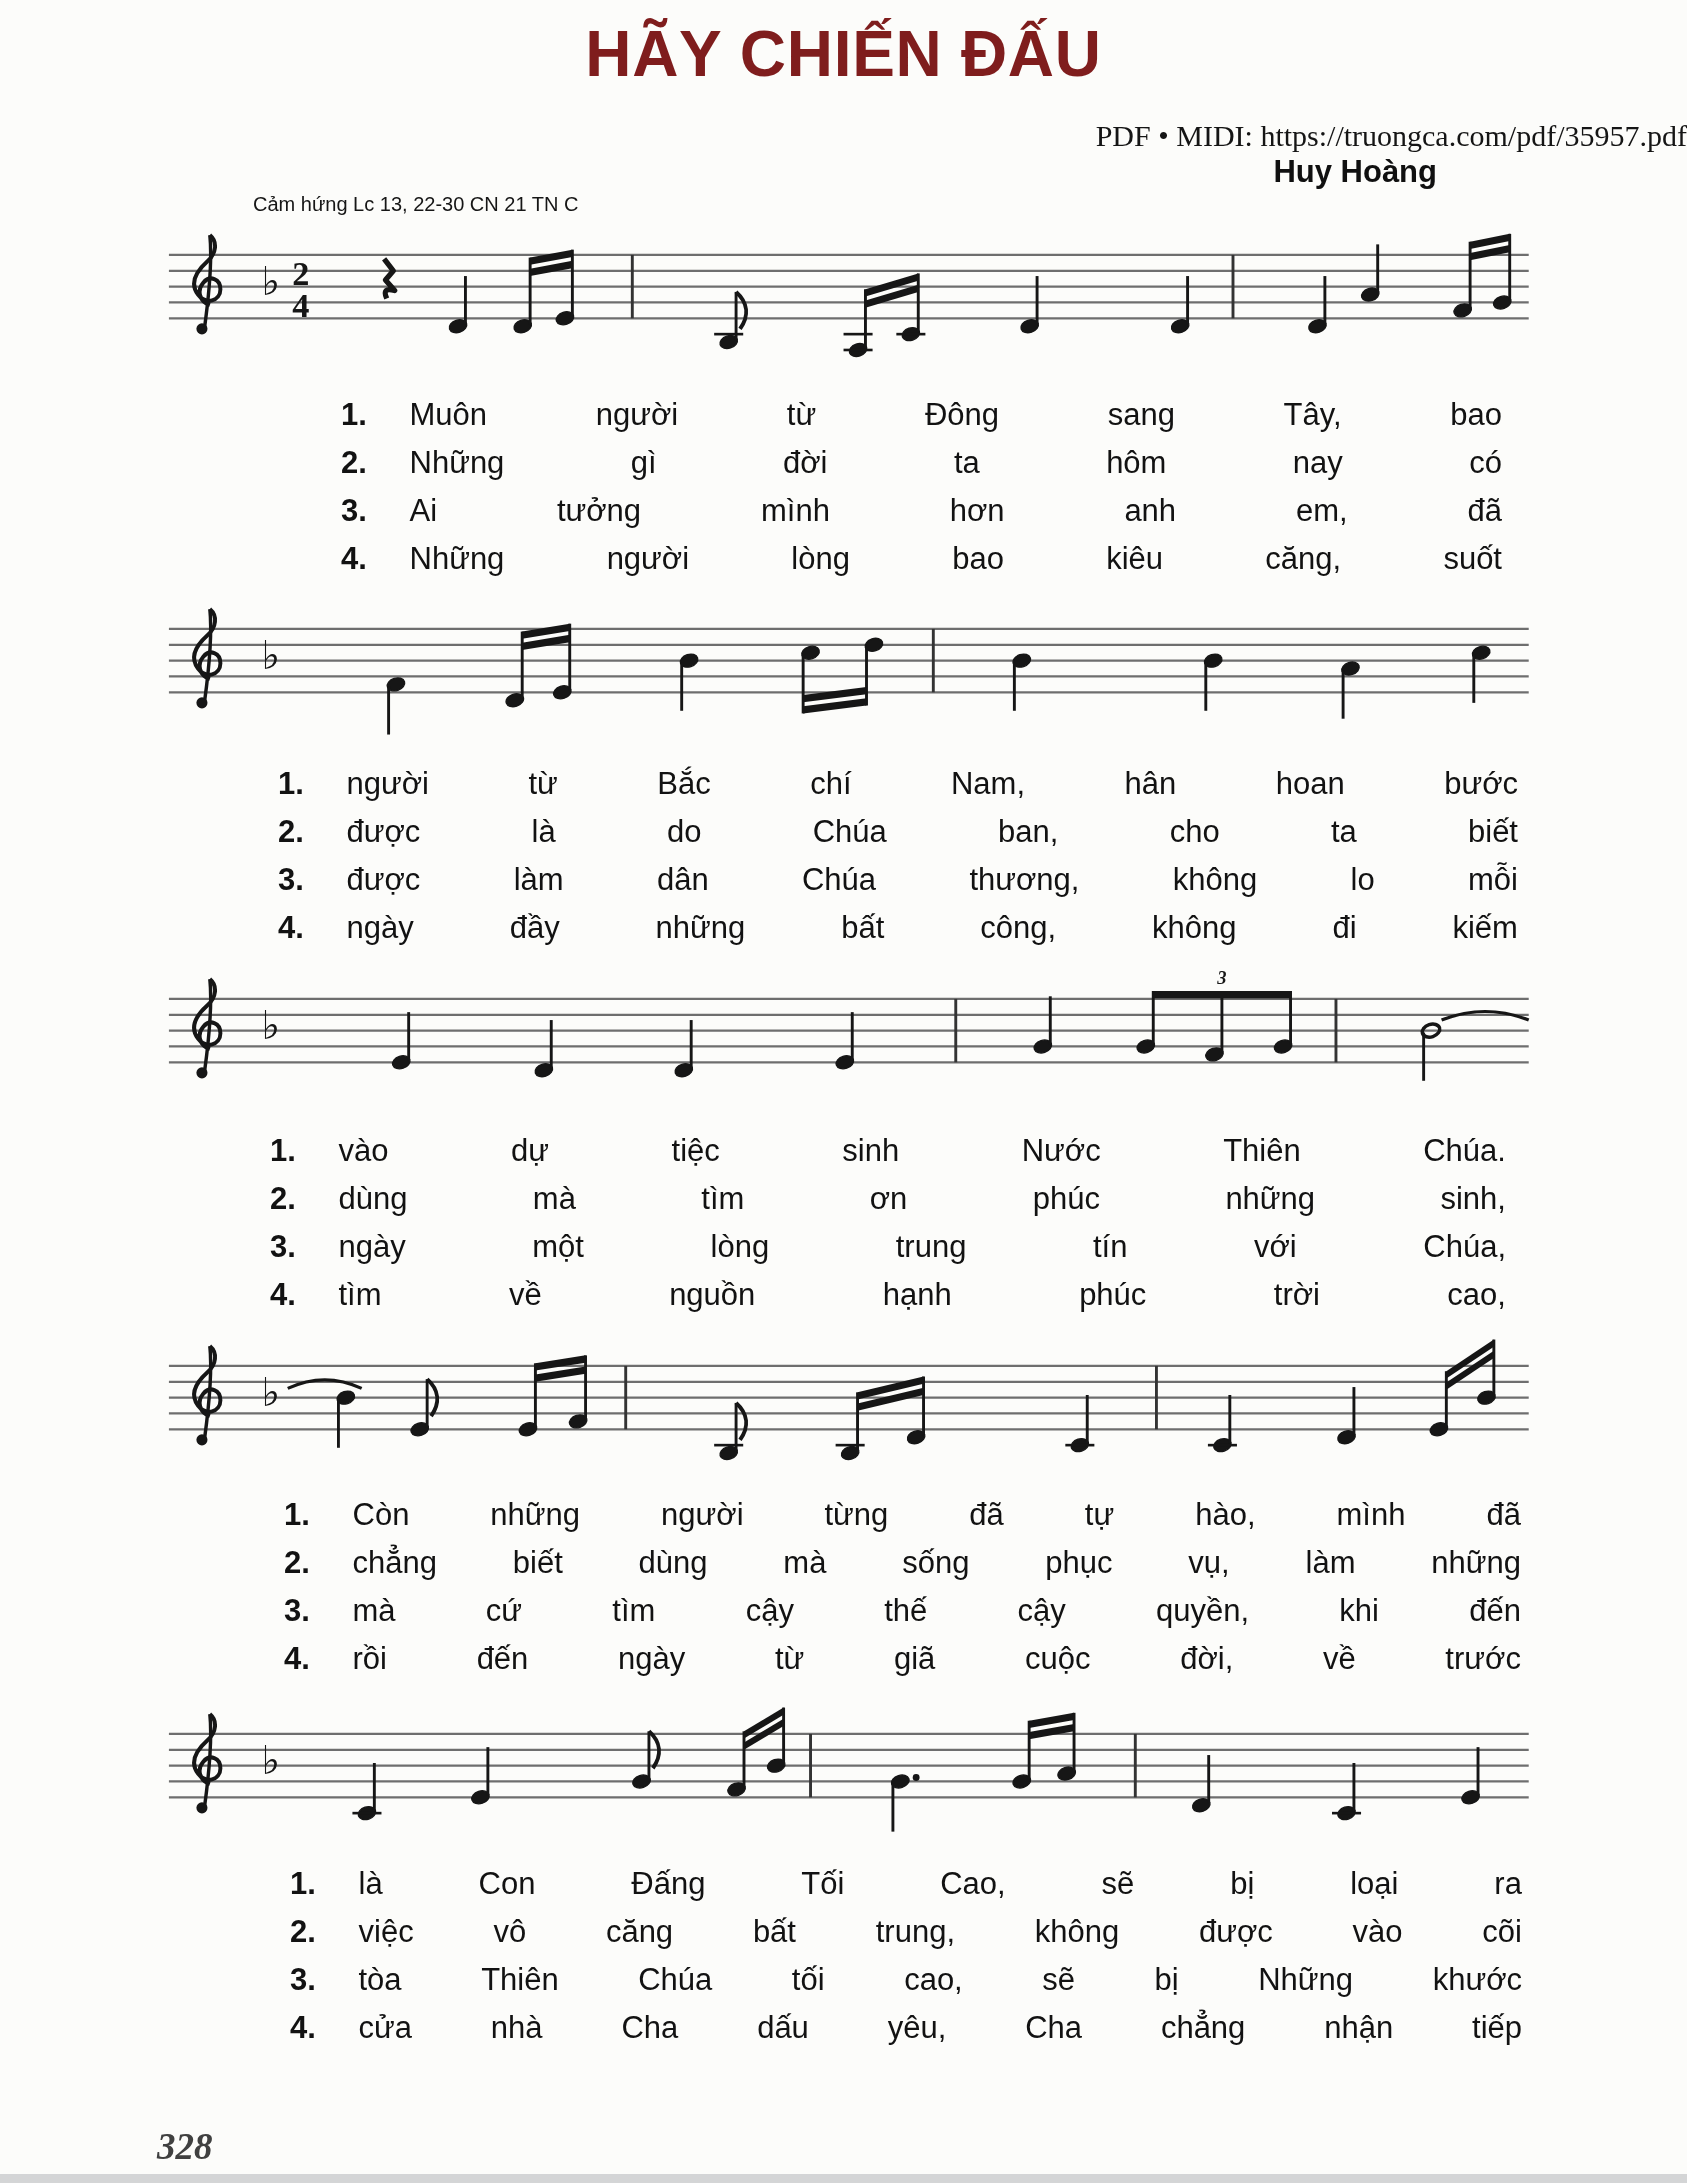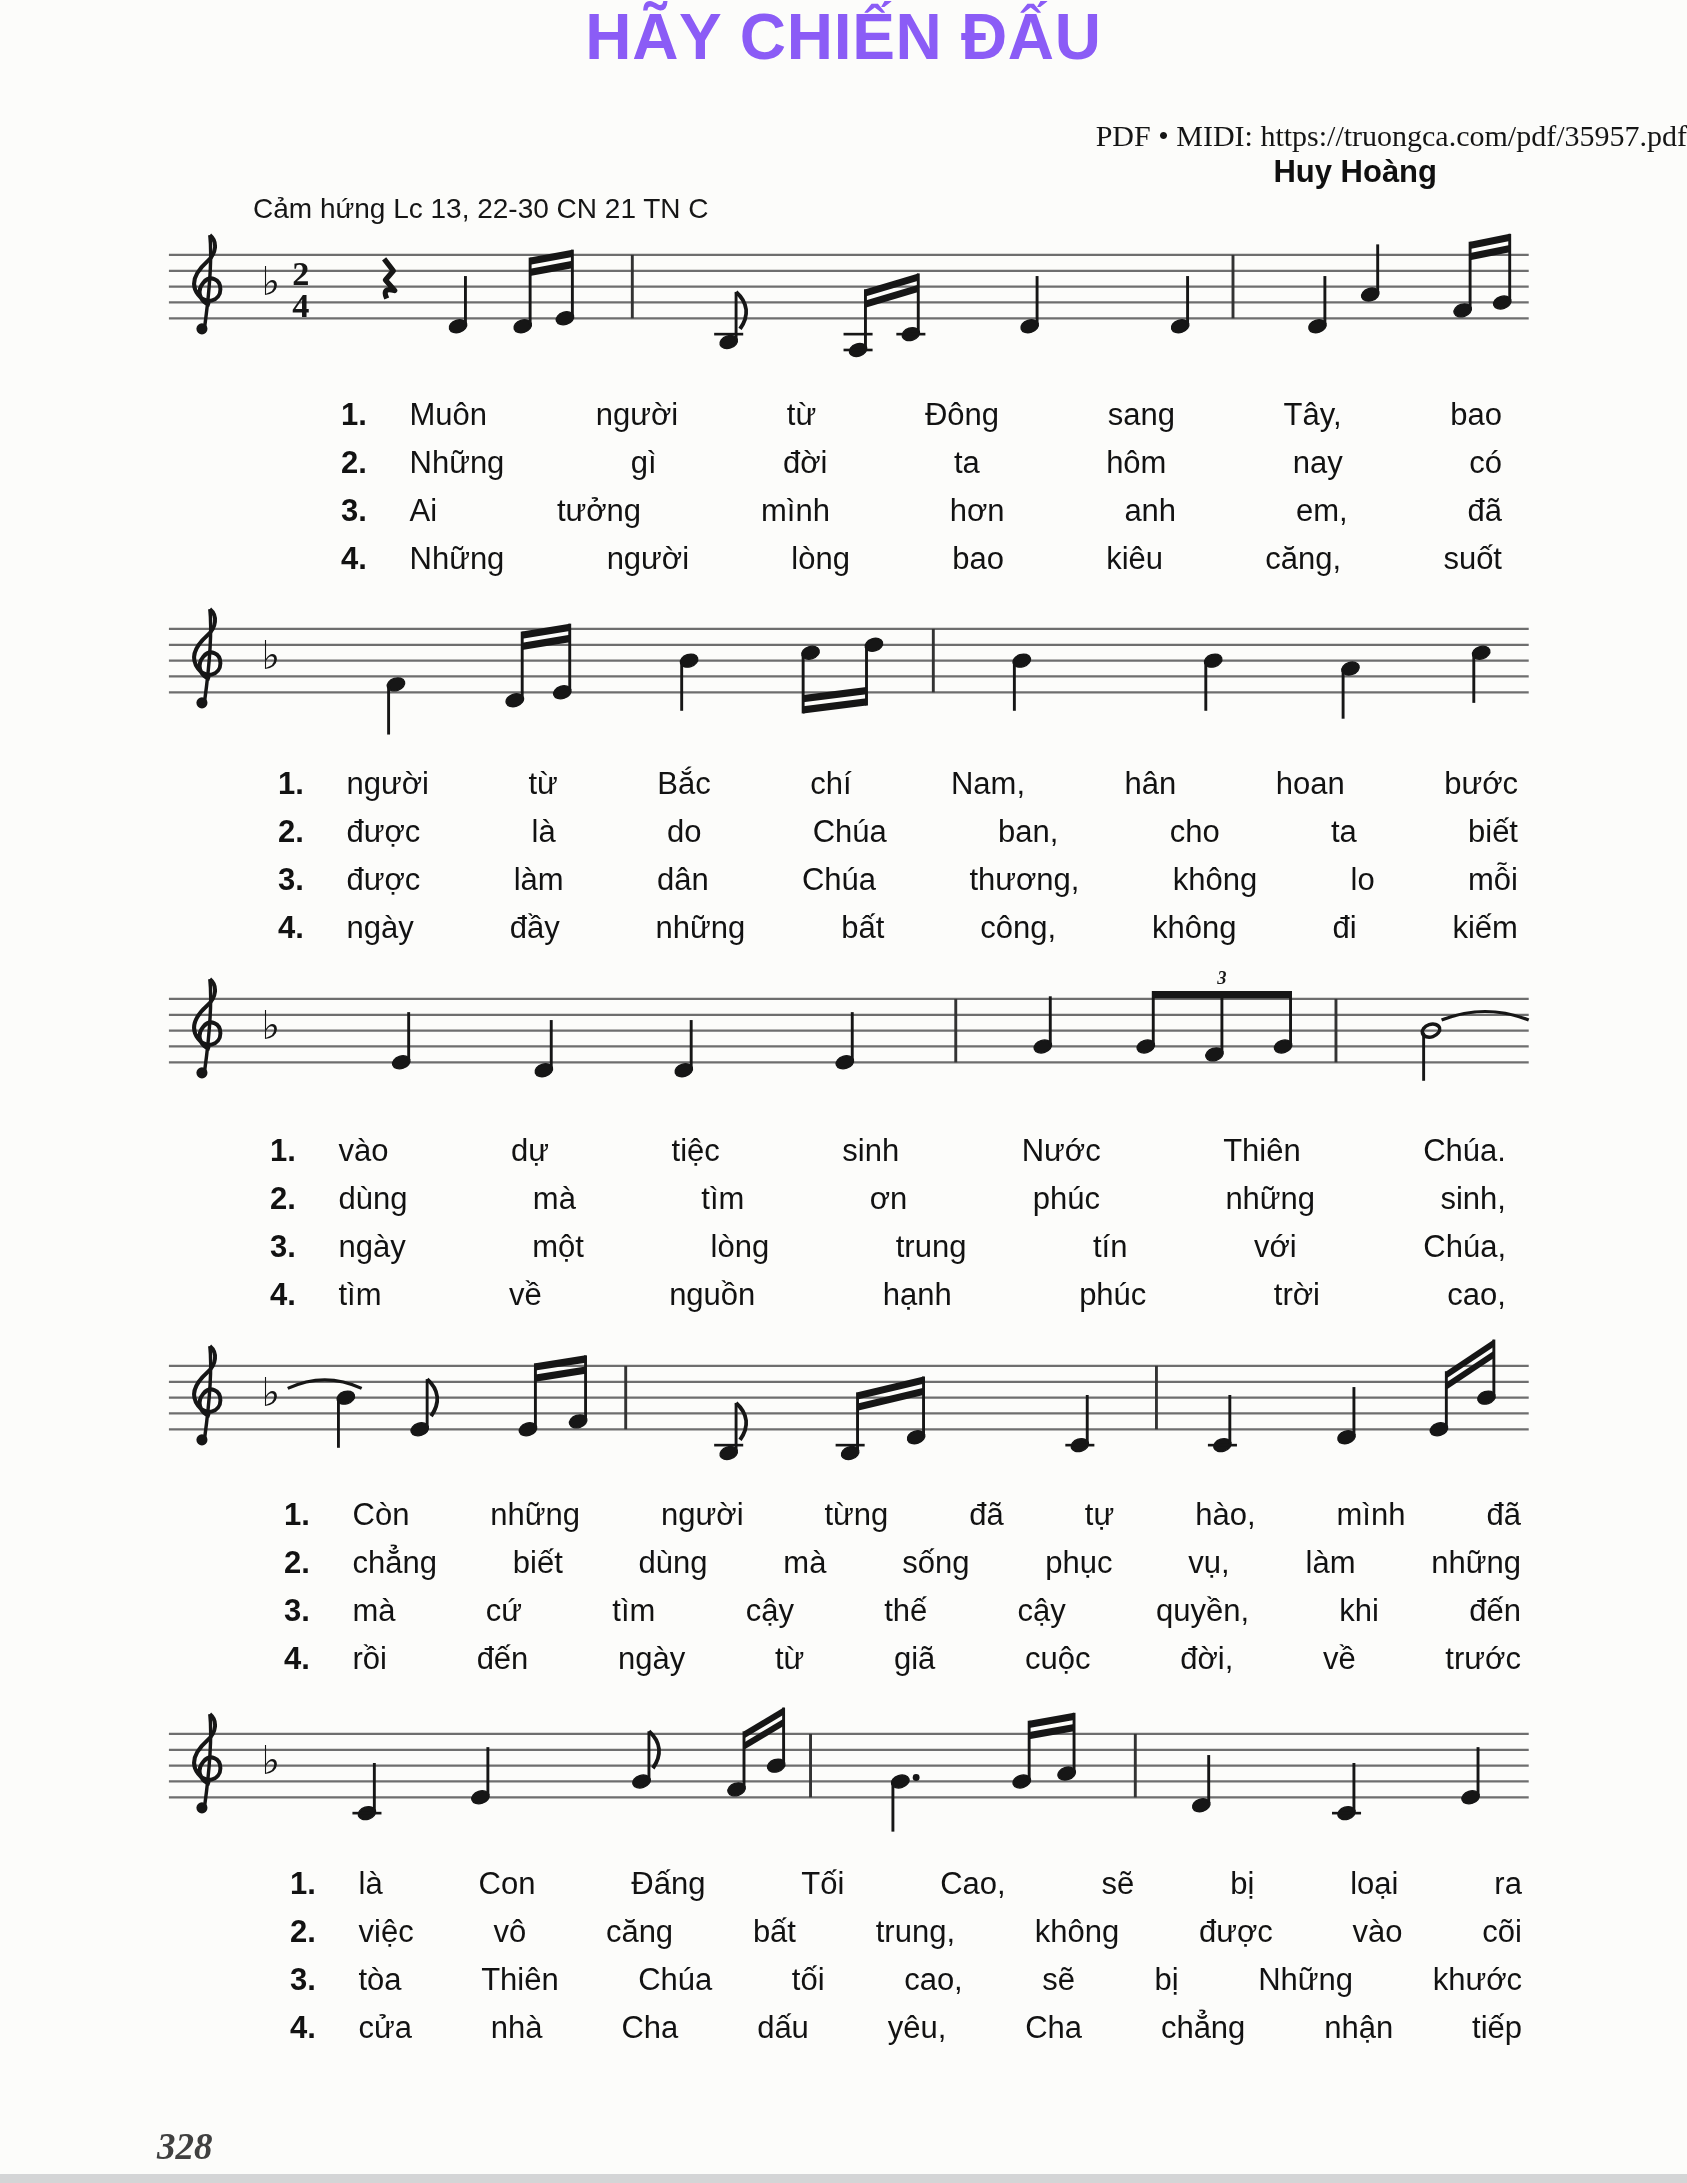--- a/index.html
+++ b/index.html
@@ -2,33 +2,33 @@
 <html style="font-size:10.6px"><head>
 <meta charset="utf-8">
 <style>
   html,body{margin:0;padding:0;background:#9a9a9a;}
   .page{
     position:relative;width:1687px;height:2183px;margin:0 auto;
     background:#fcfcfa;overflow:hidden;color:#111;
     font-family:"Liberation Sans",sans-serif;
   }
   .title{
-    position:absolute;top:0;left:0;width:100%;text-align:center;
-    font-size:64px;font-weight:bold;letter-spacing:0.7px;color:#8b5cf6;
+    position:absolute;top:17px;left:0;width:100%;text-align:center;
+    font-size:64px;font-weight:bold;letter-spacing:0.7px;color:#7f1d1d;
   }
   .links-line{
     position:absolute;top:119px;left:0;width:100%;text-align:right;
     font-family:"Liberation Serif",serif;font-size:30px;color:#151515;
   }
   .composer{
     position:absolute;top:154px;right:250px;
     font-size:31px;font-weight:bold;color:#101010;
   }
   .inspiration{
-    position:absolute;top:193px;left:253px;font-size:28px;color:#161616;
+    position:absolute;top:193px;left:253px;font-size:20px;color:#161616;
   }
   svg.staff{position:absolute;left:161px;width:1373px;height:159px;overflow:visible;}
   .verse-block{position:absolute;}
   .vline{display:flex;align-items:baseline;height:48px;font-size:31px;color:#121212;}
   .vnum{font-weight:bold;width:50px;flex:none;}
   .vwords{flex:1;display:flex;justify-content:space-between;margin-left:18.5px;gap:32px;}
   .vwords span{white-space:nowrap;}
   .page-number{
     position:absolute;top:2125px;left:157px;
     font-family:"Liberation Serif",serif;font-style:italic;font-weight:bold;

